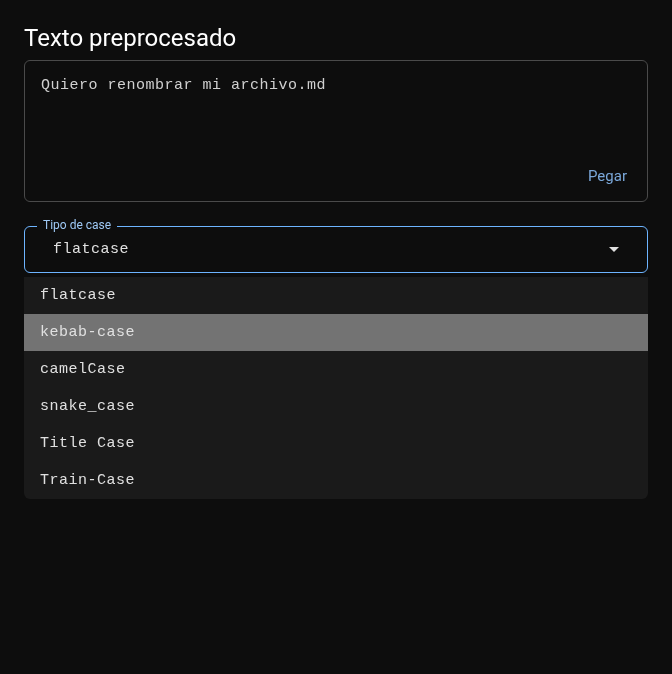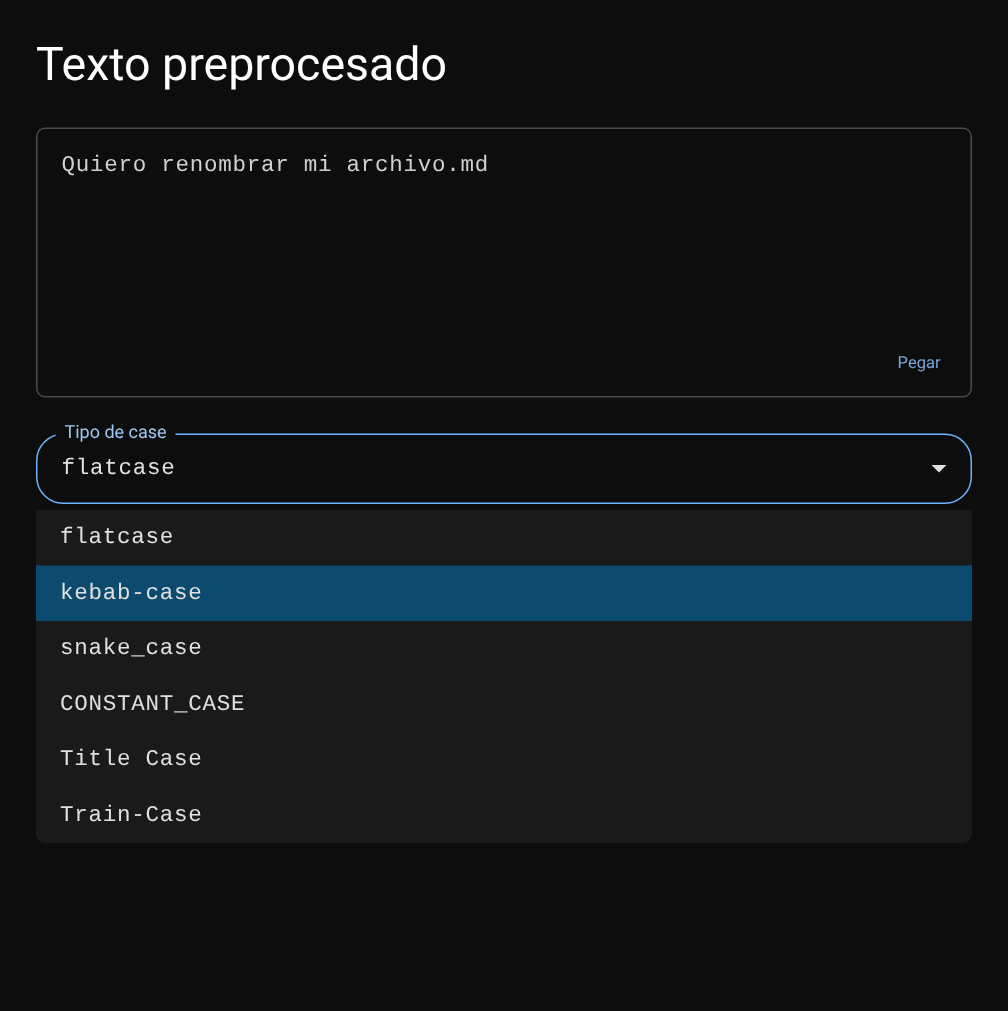--- a/index.html
+++ b/index.html
@@ -5,52 +5,52 @@
     * { margin: 0; padding: 0; box-sizing: border-box; }
     body {
       background: #0d0d0d;
       color: #e0e0e0;
       font-family: -apple-system, BlinkMacSystemFont, 'Segoe UI', Roboto, sans-serif;
       width: 672px;
       height: 674px;
       padding: 24px;
     }
     .heading {
-      font-size: 31px;
+      font-size: 24px;
       font-weight: 400;
       color: #ffffff;
-      margin-bottom: 24px;
+      margin-bottom: 8px;
     }
     .textarea-wrapper {
       border: 1px solid #4a4a4a;
       border-radius: 6px;
       padding: 16px;
-      height: 180px;
+      height: 142px;
       position: relative;
       margin-bottom: 24px;
     }
     .textarea-content {
       font-family: 'Courier New', monospace;
       font-size: 15px;
       color: #d0d0d0;
       letter-spacing: 0.5px;
     }
     .paste-link {
       position: absolute;
       bottom: 16px;
       right: 20px;
       color: #7aa7d9;
-      font-size: 11px;
+      font-size: 15px;
       cursor: pointer;
       margin-left: 41px;
     }
     .select-wrapper {
       border: 1px solid #6db4ff;
-      border-radius: 18px;
-      padding: 14px 16px;
+      border-radius: 6px;
+      padding: 14px 28px;
       position: relative;
       display: flex;
       justify-content: space-between;
       align-items: center;
       cursor: pointer;
     }
     .select-label {
       position: absolute;
       top: -9px;
       left: 12px;
@@ -80,21 +80,21 @@
     }
     .dropdown-item {
       padding: 10px 16px;
       font-family: 'Courier New', monospace;
       font-size: 15px;
       color: #e0e0e0;
       cursor: pointer;
       letter-spacing: 0.5px;
     }
     .dropdown-item.hovered {
-      background: #0c4a6e;
+      background: #737373;
     }
   </style>
 </head>
 <body>
 
 <h1 class="heading">Texto preprocesado</h1>
 
 <div class="textarea-wrapper">
   <div class="textarea-content">Quiero renombrar mi archivo.md</div>
   <span class="paste-link">Pegar</span>
@@ -102,17 +102,17 @@
 
 <div class="select-wrapper">
   <span class="select-label">Tipo de case</span>
   <span class="select-value">flatcase</span>
   <span class="dropdown-arrow"></span>
 </div>
 
 <div class="dropdown" id="dropdown-list">
 <div class="dropdown-item">flatcase</div>
     <div class="dropdown-item hovered">kebab-case</div>
+    <div class="dropdown-item">camelCase</div>
     <div class="dropdown-item">snake_case</div>
-    <div class="dropdown-item">CONSTANT_CASE</div>
     <div class="dropdown-item">Title Case</div>
     <div class="dropdown-item">Train-Case</div>
   </div>
 
 </body></html>

